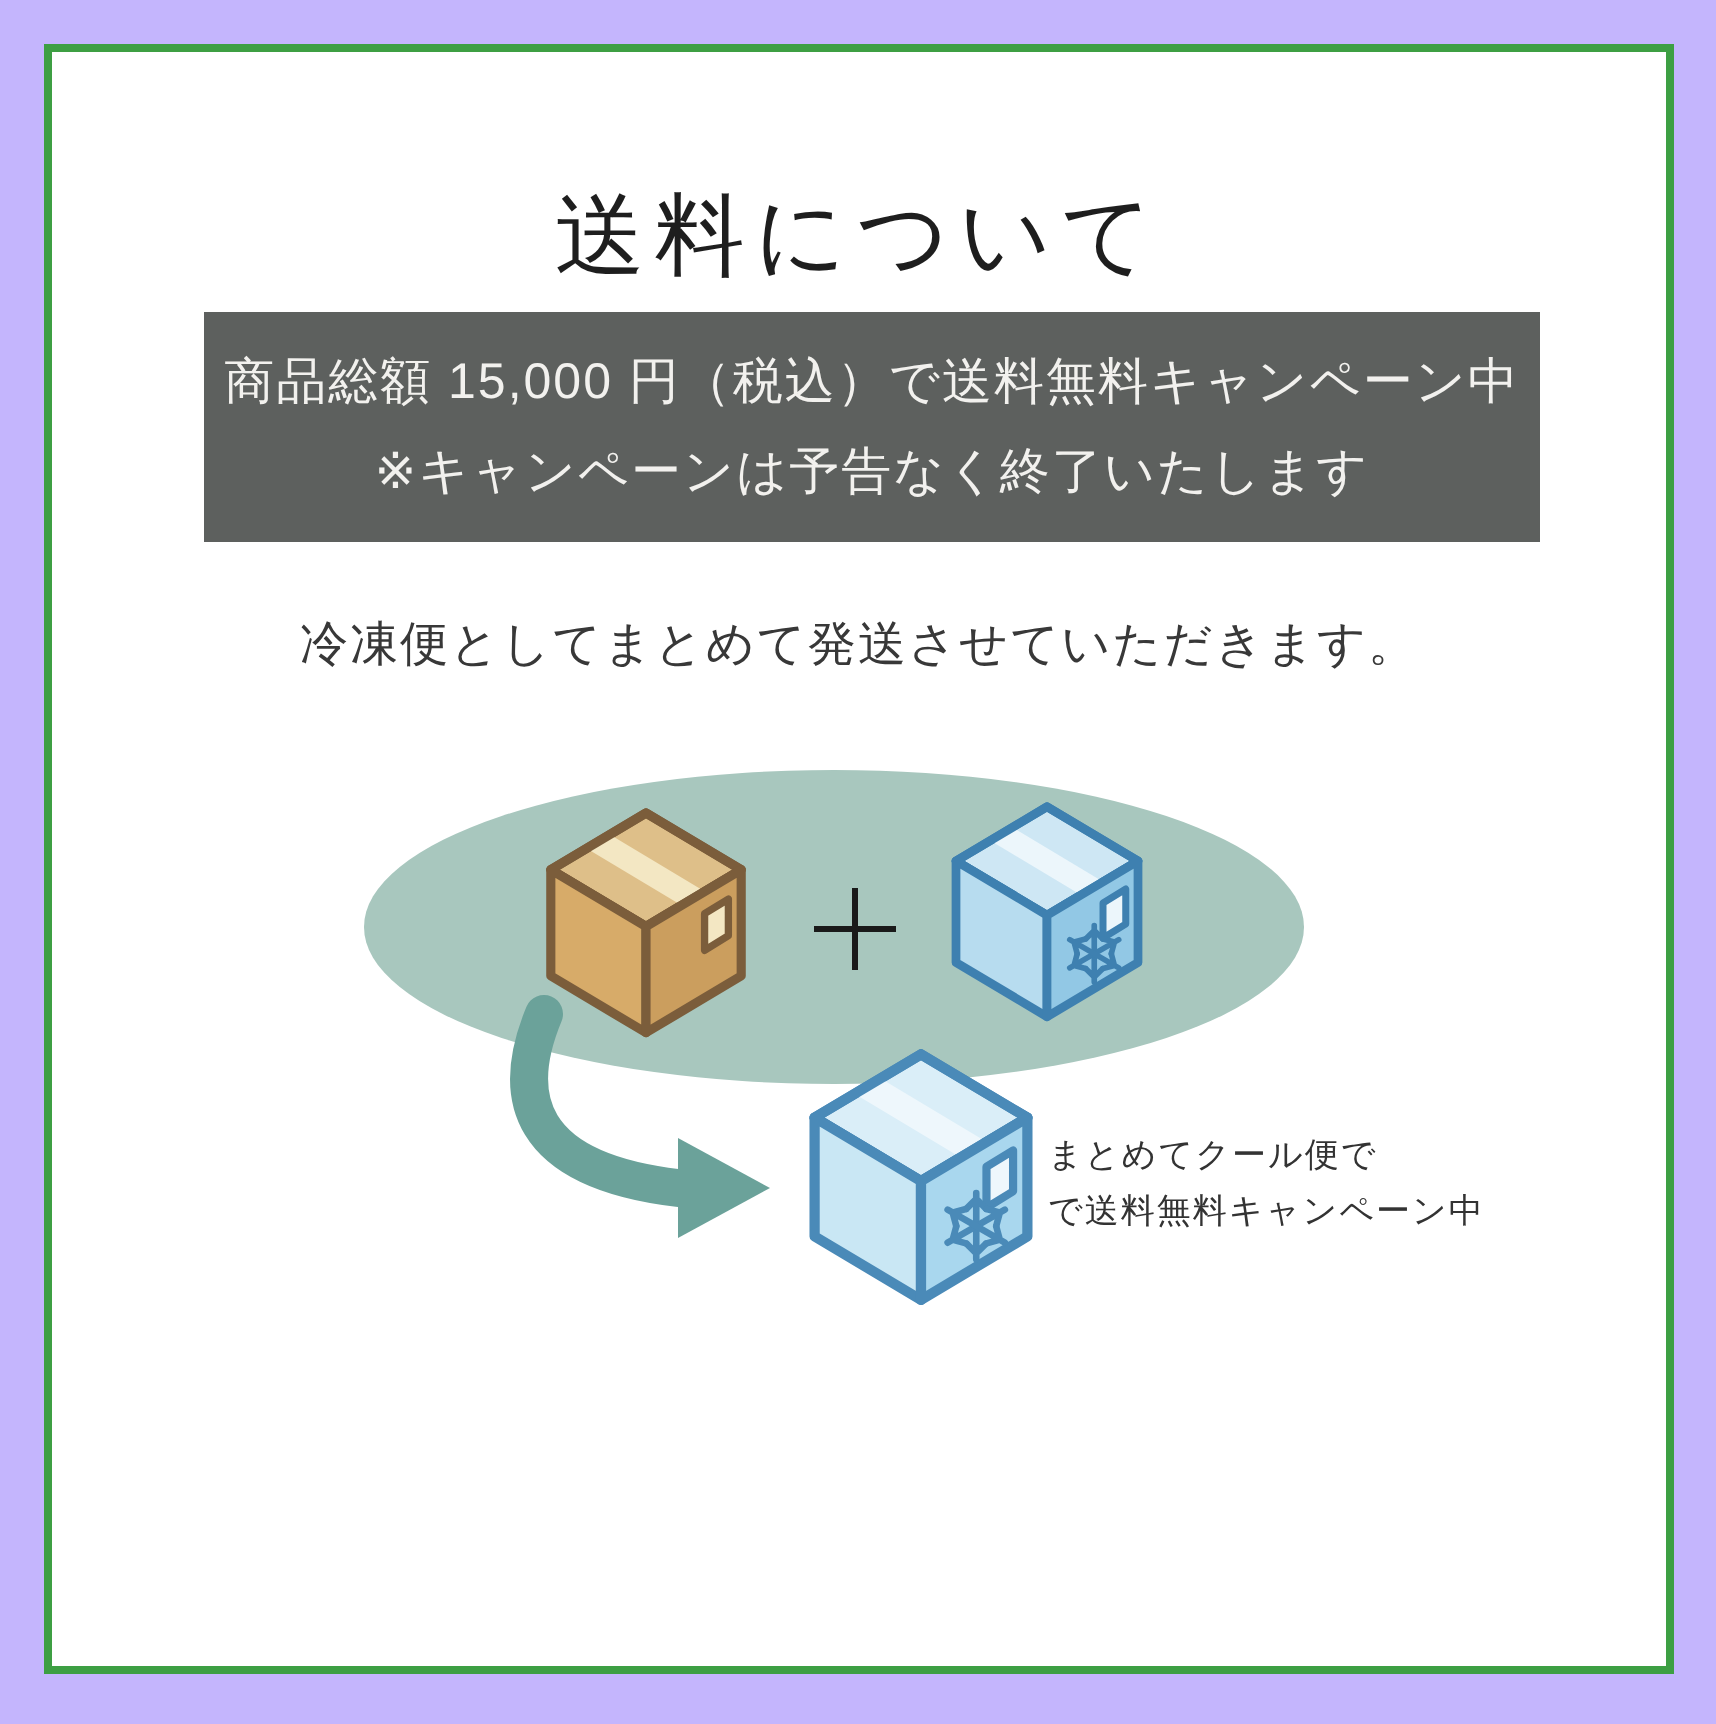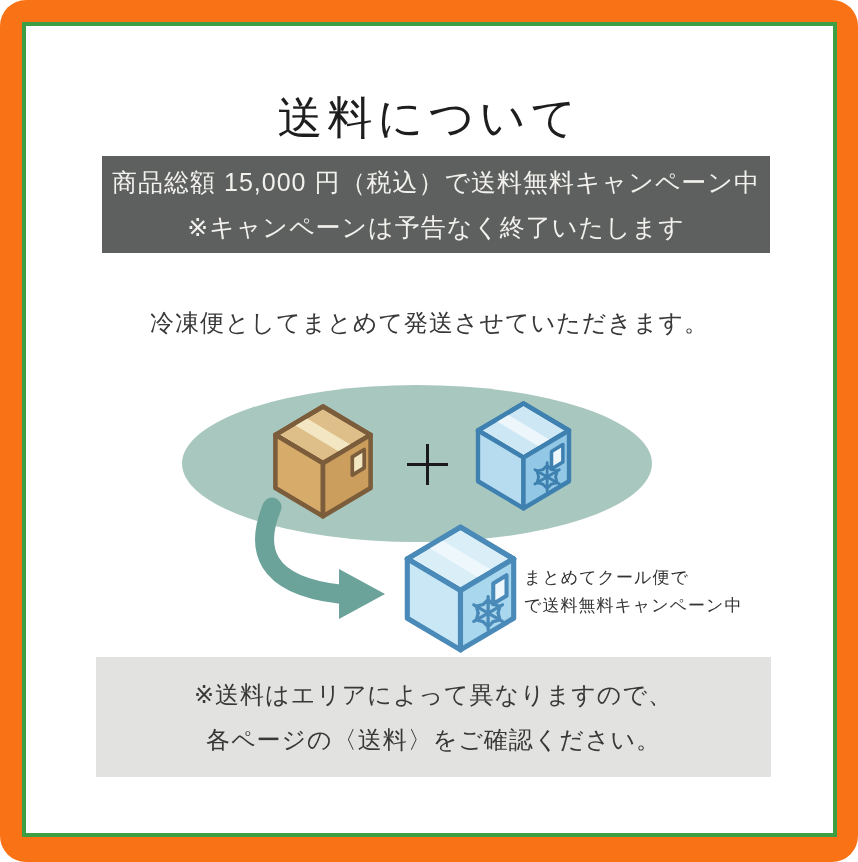--- a/index.html
+++ b/index.html
@@ -1,36 +1,36 @@
 <!DOCTYPE html>
 <html style="--border-green: #3d9f43; --banner-bg: #5d605e; --banner-text: #f2f1ee; --title-color: #1e1e1e; --text-dark: #383838; --ellipse-green: #a8c7be; --arrow-teal: #6ba29a; --footer-bg: #e2e2e0; --plus-black: #1a1a1a; --box-brown-top: #debf89; --box-brown-left: #d7ab69; --box-brown-right: #cb9e5e; --box-brown-line: #7b5d3b; --box-brown-tape: #f3e7c3; --box-blue-top: #cee7f4; --box-blue-left: #b7dcef; --box-blue-right: #92c8e5; --box-blue-line: #3e80b0; --box-blue-tape: #ecf6fb; --box-light-top: #daeef8; --box-light-left: #c9e7f4; --box-light-right: #a9d7ee; --box-light-line: #4a8ab8; --box-light-tape: #eef7fc;"><head>
 <meta charset="utf-8">
 <style>
   * { margin: 0; padding: 0; box-sizing: border-box; }
   html, body { background: #ffffff; }
   body {
     font-family: "Liberation Sans", "DejaVu Sans", sans-serif;
     width: 858px; height: 862px; position: relative; overflow: hidden;
   }
-  .canvas { position: absolute; inset: 0; background: #f97316; border-radius: 26px; }
+  .canvas { position: absolute; inset: 0; background: #c4b5fd; }
 
   .frame {
     position: absolute; left: 22px; top: 22px; width: 815px; height: 815px;
     border: 4px solid var(--border-green, #3d9f43); background: #ffffff;
   }
 
   .title {
     position: absolute; left: 0; right: 0; top: 62px;
     text-align: center; font-size: 45px; font-weight: 500;
     letter-spacing: 5px; color: var(--title-color, #1e1e1e);
     white-space: nowrap;
   }
 
   .banner {
-    position: absolute; left: 76px; top: 130px; width: 668px; height: 97px;
+    position: absolute; left: 76px; top: 130px; width: 668px; height: 115px;
     background: var(--banner-bg, #5d605e);
     color: var(--banner-text, #f2f1ee);
     display: flex; flex-direction: column; justify-content: center; align-items: center;
   }
   .banner p { font-size: 25px; line-height: 45px; letter-spacing: 1px; white-space: nowrap; }
 
   .intro {
     position: absolute; left: 0; right: 0; top: 274px;
     text-align: center; color: var(--text-dark, #383838);
   }
@@ -155,19 +155,15 @@
         </g>
       </svg>
 
       <div class="caption">
         <p>まとめてクール便で</p>
         <p>で送料無料キャンペーン中</p>
       </div>
 
     </div>
 
-    <div class="footer-note">
-      <p>※送料はエリアによって異なりますので、</p>
-      <p>各ページの〈送料〉をご確認ください。</p>
-    </div>
 
   </div>
 </div>
 
 </body></html>

